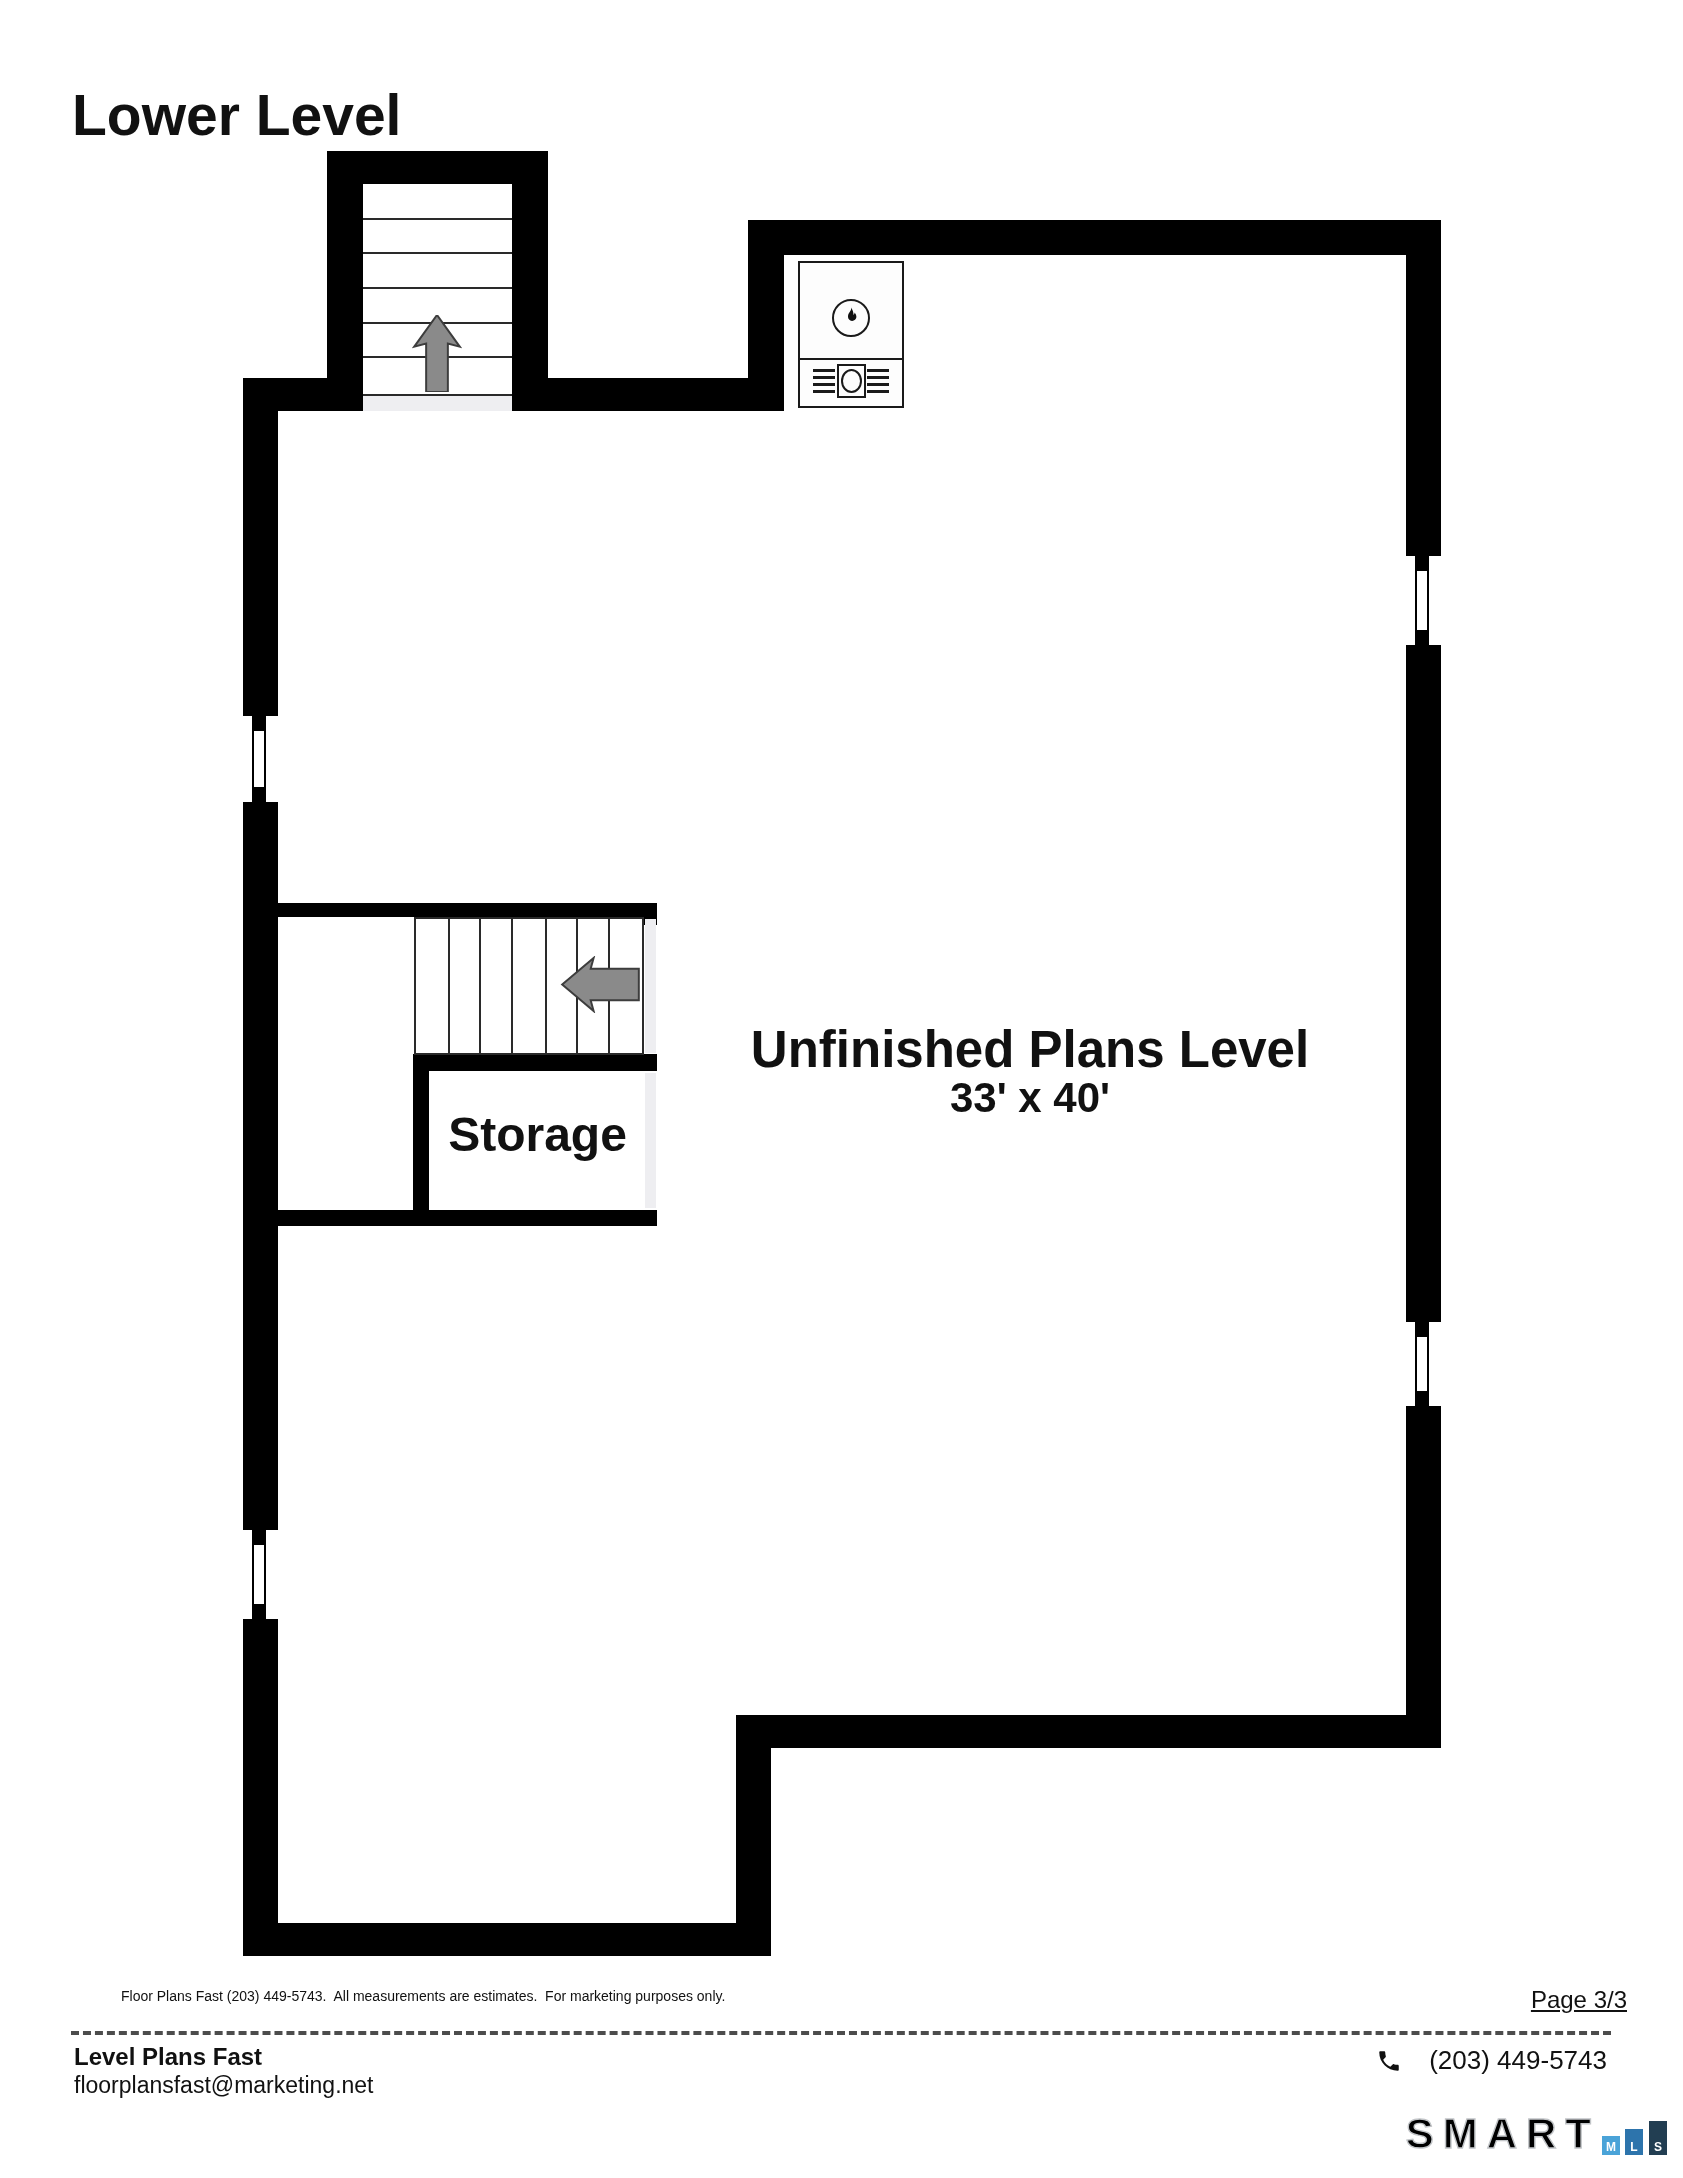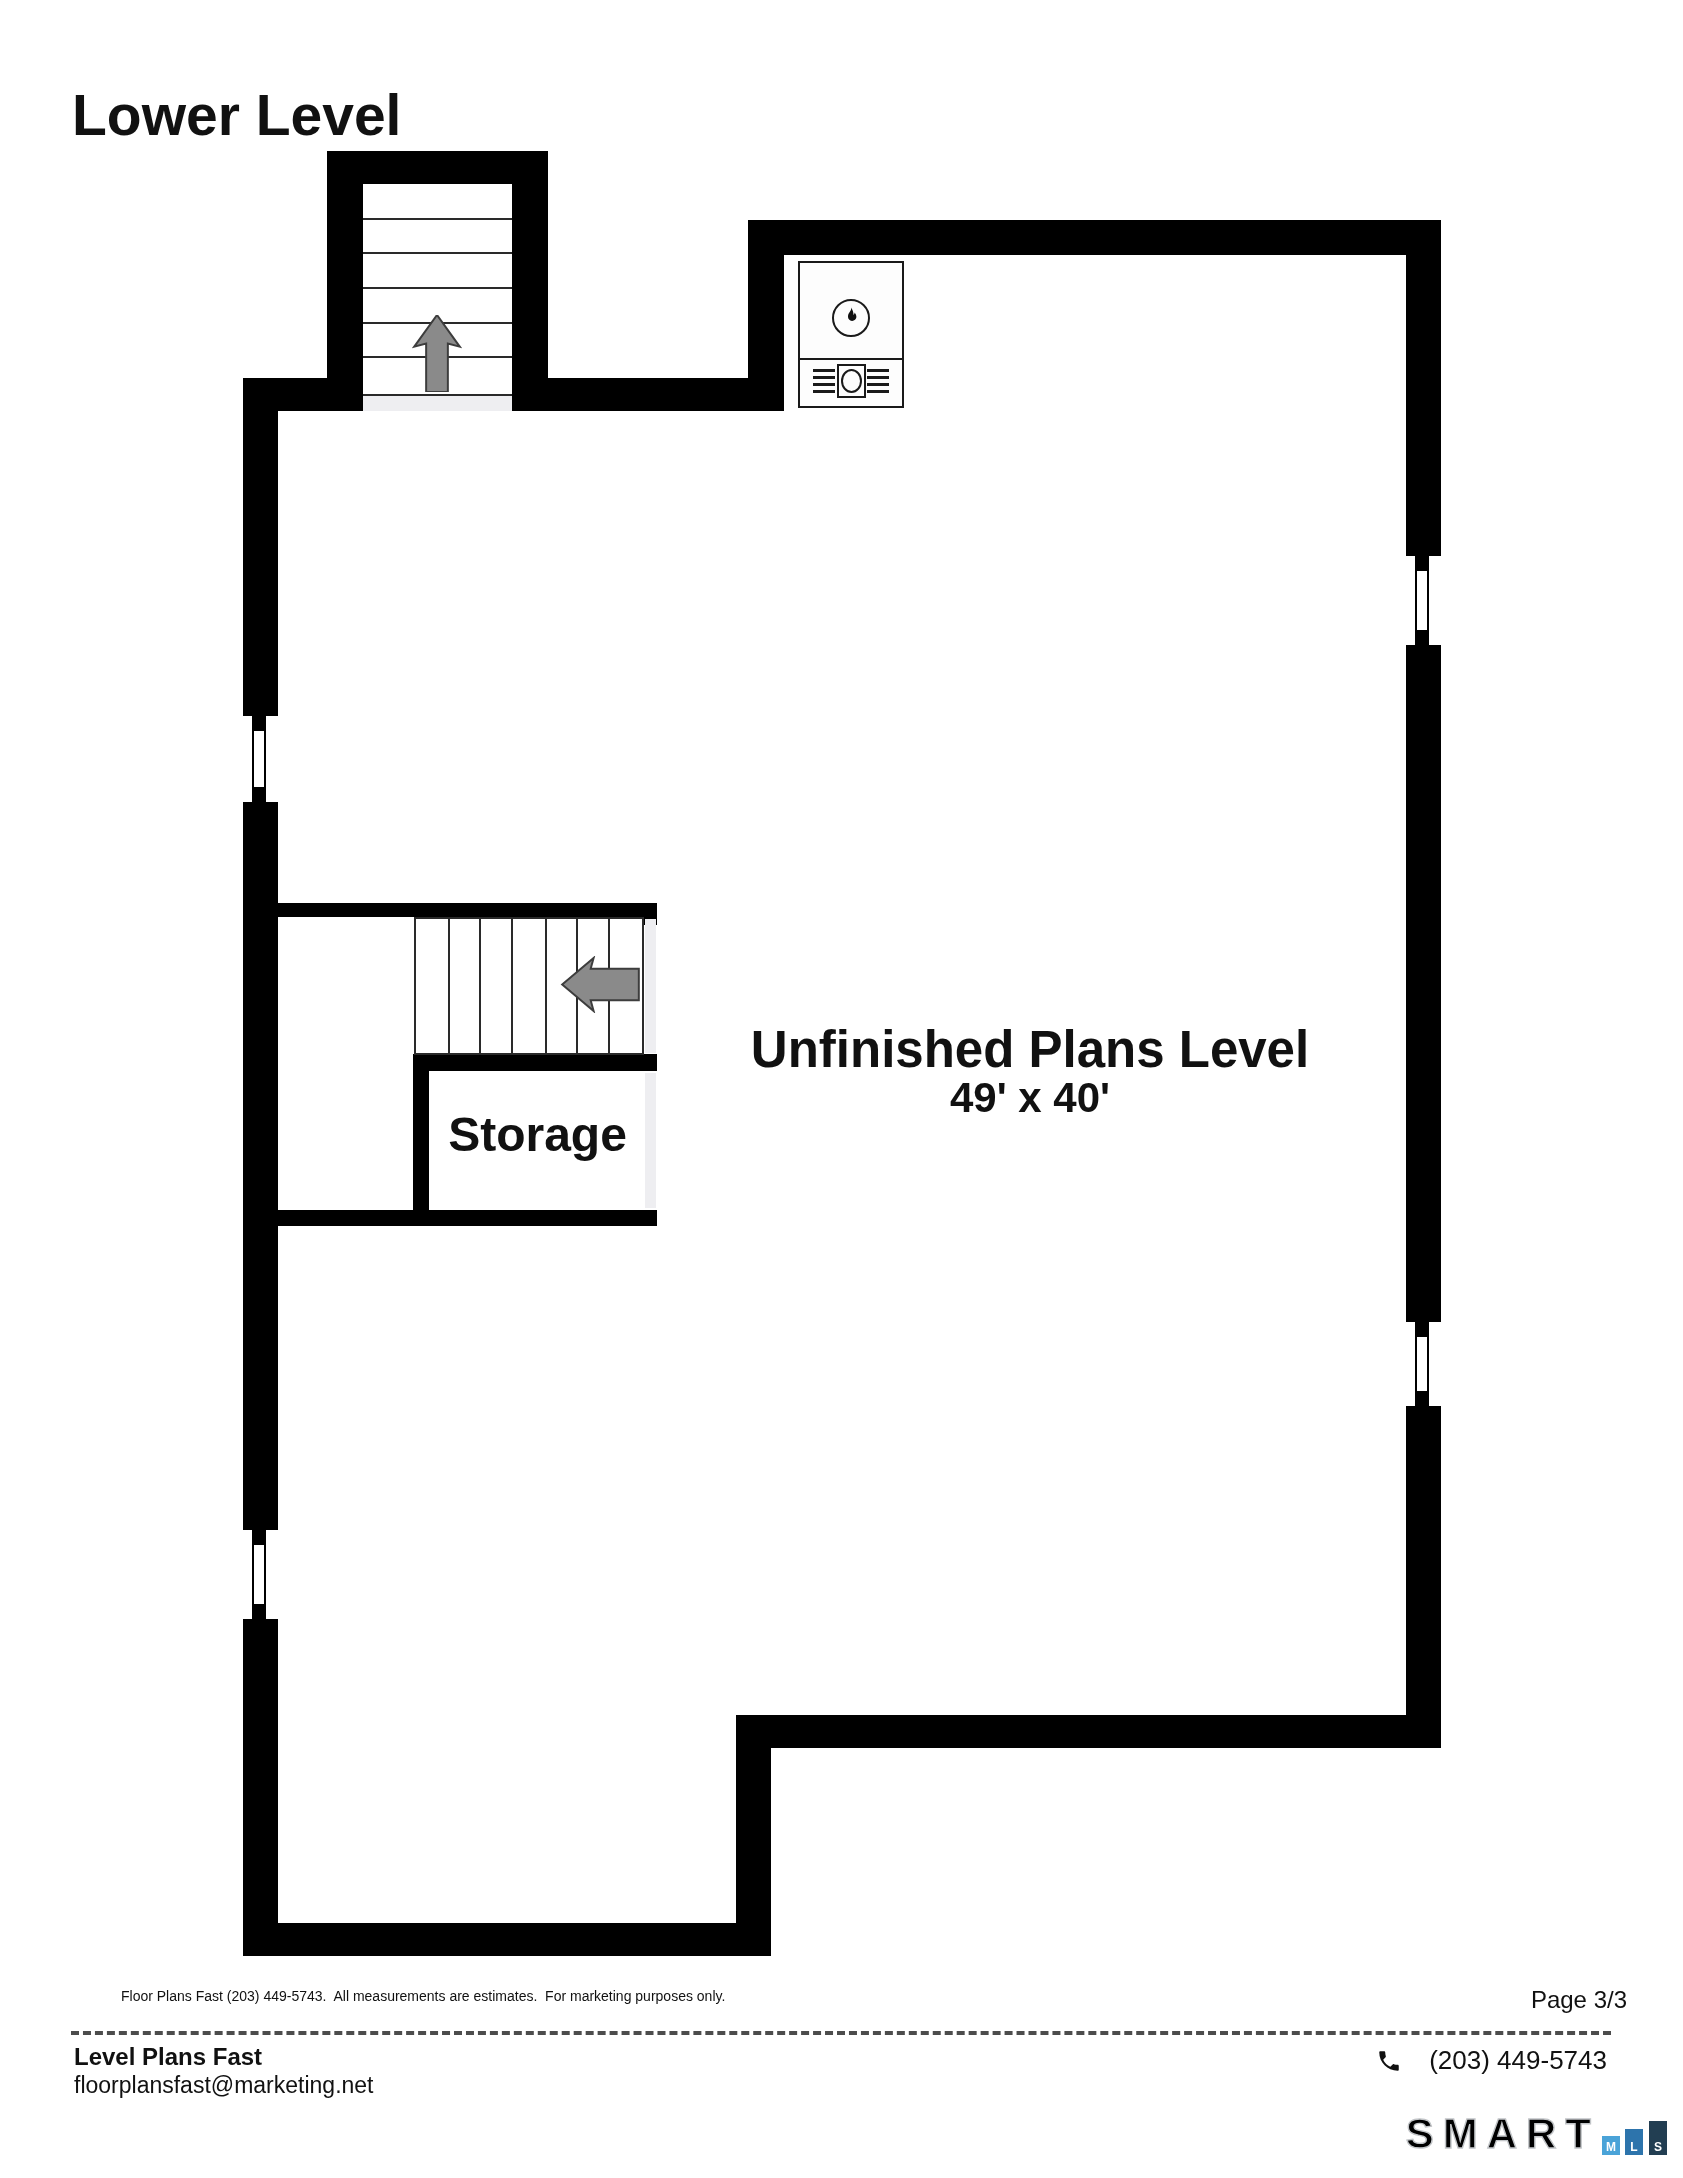--- a/index.html
+++ b/index.html
@@ -36,21 +36,21 @@
   .fan-oval{width:21px;height:24px;border:2px solid #1a1a1a;border-radius:50%;box-sizing:border-box;}
 
   
   .room-label{position:absolute;text-align:center;font-weight:bold;}
   .main-label{left:733px;top:1023px;width:594px;font-size:51px;line-height:1.04;}
   .main-dims{font-size:42px;}
   .storage-label{left:429px;top:1107px;width:217px;font-size:48px;}
 
   
   .disclaimer{position:absolute;left:74px;top:1988px;font-size:14px;white-space:pre;margin-left:47px;}
-  .page-num{position:absolute;right:56px;top:1986px;font-size:24px;}
+  .page-num{position:absolute;right:56px;top:1986px;font-size:24px;text-decoration:underline;}
   .dashed-sep{position:absolute;left:71px;top:2031px;width:1540px;height:0;
               border-top:4px dashed #4c4c4c;}
   .company{position:absolute;left:74px;top:2043px;font-size:24px;font-weight:bold;}
   .email{position:absolute;left:74px;top:2072px;font-size:23px;}
   .phone-row{position:absolute;right:76px;top:2045px;display:flex;align-items:center;font-size:26px;gap:13px;}
   .phone-row svg{margin-right:14px;}
 
   
   .brand{position:absolute;right:16px;top:2113px;display:flex;align-items:flex-end;}
   .wordmark{font-size:42px;font-weight:bold;letter-spacing:9px;line-height:1;
@@ -155,21 +155,21 @@
     <div class="vent" style="left:67px;top:113px;"></div>
     <div class="vent" style="left:67px;top:120px;"></div>
     <div class="vent" style="left:67px;top:127px;"></div>
     <div class="fan-box">
       <div class="fan-oval"></div>
     </div>
   </div>
 
   <div class="room-label main-label">
     <div>Unfinished Plans Level</div>
-    <div class="main-dims">49' x 40'</div>
+    <div class="main-dims">33' x 40'</div>
   </div>
   <div class="room-label storage-label">Storage</div>
 
   <div class="disclaimer">Floor Plans Fast (203) 449-5743.  All measurements are estimates.  For marketing purposes only.</div>
   <div class="page-num">Page 3/3</div>
   <div class="dashed-sep"></div>
   <div class="company">Level Plans Fast</div>
   <div class="email">floorplansfast@marketing.net</div>
   <div class="phone-row">
     <svg width="26" height="26" viewBox="0 0 24 24">

